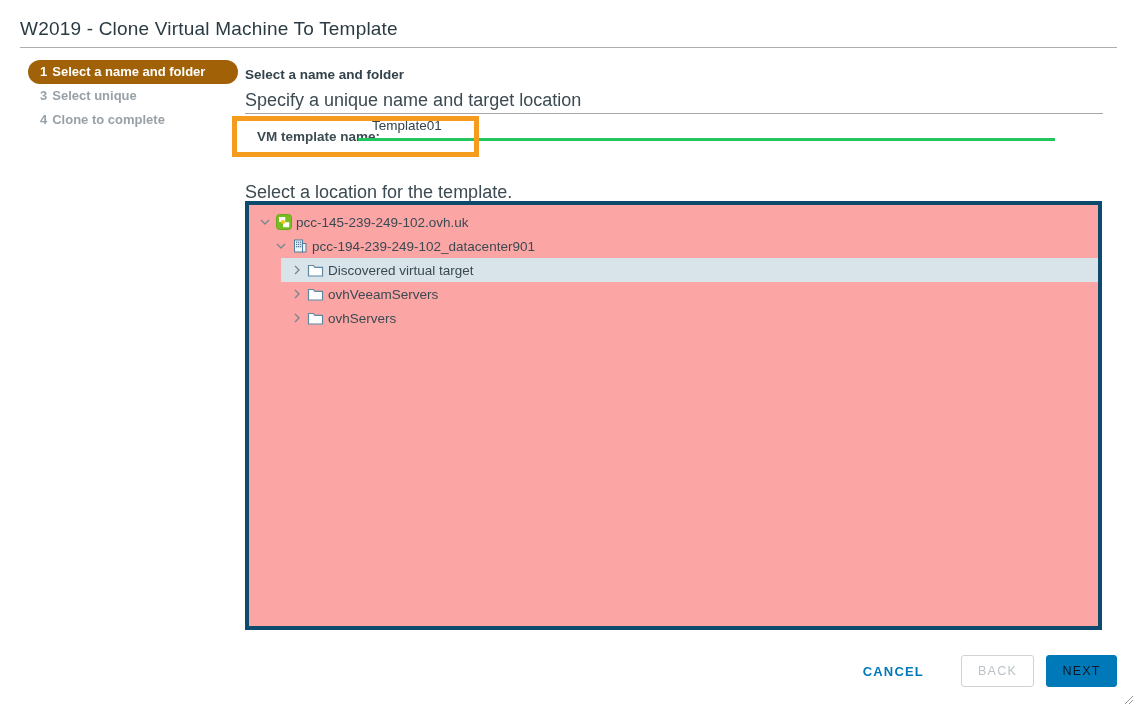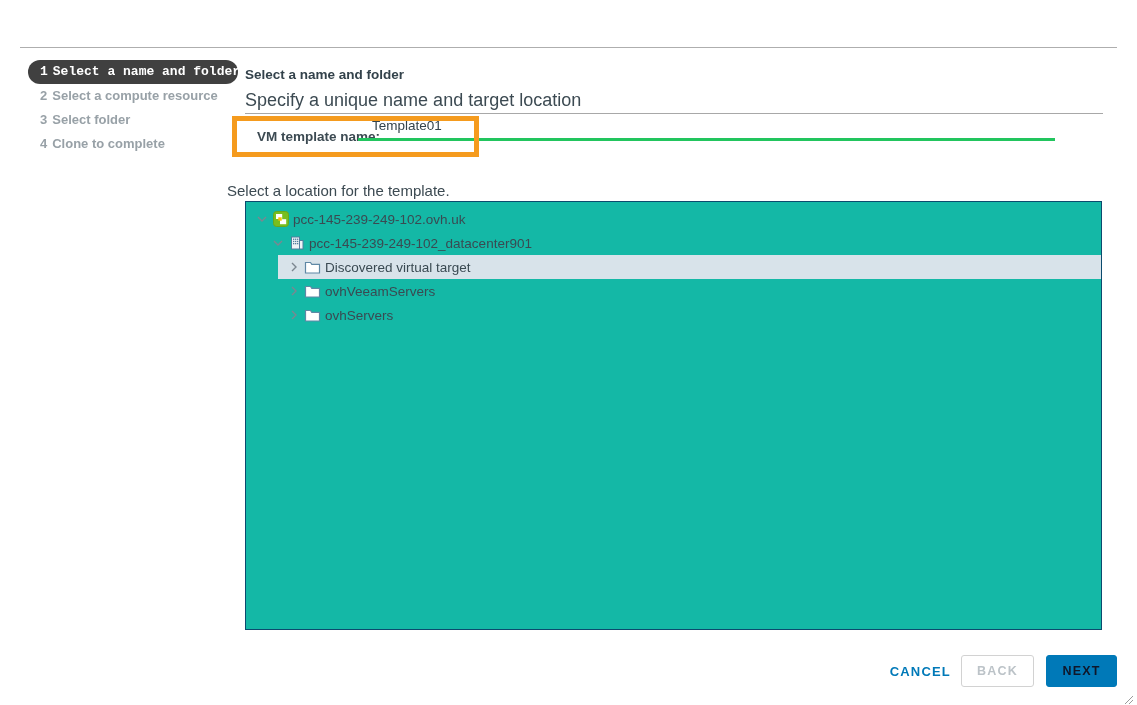--- a/index.html
+++ b/index.html
@@ -10,85 +10,83 @@
   
   .title { position:absolute; left:20px; top:18px; font-size:19px; font-weight:400;
            color:#2b3b44; letter-spacing:.2px; }
   .title-rule { position:absolute; left:20px; top:47px; width:1097px; height:0;
                 border-top:1px solid #aeaeae; }
 
   
   .steps { position:absolute; left:28px; top:60px; width:210px; }
   .step  { height:24px; line-height:24px; font-size:13px; font-weight:700;
            color:#98a1a7; white-space:nowrap; padding-left:12px; }
-  .step.active { background:#404040; color:#ffffff; border-radius:12px;font-family:Liberation Mono, monospace; }
+  .step.active { background:#a16207; color:#ffffff; border-radius:12px; }
   .step .num { margin-right:5px; }
 
   
   .heading    { position:absolute; left:245px; top:67px; font-size:13.5px; font-weight:700; color:#33424b; }
   .subheading { position:absolute; left:245px; top:90px; font-size:18px; color:#3c4a52; }
   .head-rule  { position:absolute; left:245px; top:113px; width:858px; height:0; border-top:1px solid #a8a8a8; }
 
   
   .name-label { position:absolute; left:257px; top:129px; font-size:13.5px; color:#3c4a52;font-weight:bold; }
   .name-input { position:absolute; left:358px; top:115px; width:697px; height:26px;
                 border:none; border-bottom:3px solid #22c55e; outline:none;
                 font-family:"Liberation Sans", sans-serif; font-size:13.5px; color:#33424b;
                 padding:0 0 2px 14px; background:transparent; }
 
   
   .annotation { position:absolute; left:232px; top:116px; width:247px; height:41px;
                 border:5px solid #f59b1e; pointer-events:none; z-index:6; }
 
   
-  .tree-caption { position:absolute; left:227px; top:182px; font-size:15px; color:#3c4a52; }
+  .tree-caption { position:absolute; left:245px; top:182px; font-size:18px; color:#3c4a52; }
   .tree-box { position:absolute; left:245px; top:201px; width:857px; height:429px;
-              border:1px solid #0c4a6e; background:#14b8a6; padding-top:5px; overflow:hidden; }
+              border:4px solid #0c4a6e; background:#fca5a5; padding-top:5px; overflow:hidden; }
   .tree-row { height:24px; display:flex; align-items:center; font-size:13.5px;
               color:#3a4a52; white-space:nowrap; cursor:default; }
   .tree-row .chev { width:16px; height:16px; display:inline-flex; align-items:center;
                     justify-content:center; flex:0 0 16px; }
   .tree-row .ticon { width:17px; height:16px; display:inline-flex; align-items:center;
                      justify-content:center; flex:0 0 17px; margin:0 4px 0 2px; }
   .lvl0 { padding-left:8px; }
   .lvl1 { padding-left:24px; }
   .lvl2 { padding-left:40px; }
   .tree-row.selected { margin-left:32px; padding-left:8px; background:#d8e3ea; }
 
   
   .footer { position:absolute; right:20px; top:655px; height:32px; display:flex;
             align-items:center; }
   .btn-link { border:none; background:transparent; color:#0079b8; font-size:13px;
-              font-weight:700; letter-spacing:1.2px; cursor:pointer; margin-right:10px;
+              font-weight:700; letter-spacing:1.2px; cursor:pointer; margin-right:37px;
               font-family:"Liberation Sans", sans-serif; }
-  .btn { height:32px; border-radius:3px; font-size:12.5px; font-weight:700;
+  .btn { height:32px; border-radius:3px; font-size:12.5px; font-weight:400;
          letter-spacing:1.2px; cursor:pointer; font-family:"Liberation Sans", sans-serif; }
   .btn-back { width:73px; background:#ffffff; border:1px solid #d2d2d2; color:#bcc3c8;
               margin-right:12px; cursor:default; }
   .btn-next { width:71px; background:#0079b8; border:1px solid #0079b8; color:#0f172a; }
 
   
   .grip { position:absolute; right:3px; bottom:2px; width:12px; height:12px; }
 </style>
 </head>
 <body>
 
 <div class="wizard">
 
+  <div class="title">W2019 - Clone Virtual Machine To Template</div>
   <div class="title-rule"></div>
 
   <div class="steps">
     <div class="step active">
       <span class="num">1</span><span>Select a name and folder</span>
     </div>
     <div class="step">
-      <span class="num">2</span><span>Select a compute resource</span>
-    </div>
-    <div class="step">
-      <span class="num">3</span><span>Select folder</span>
+      <span class="num">3</span><span>Select unique</span>
     </div>
     <div class="step">
       <span class="num">4</span><span>Clone to complete</span>
     </div>
   </div>
 
   <div class="heading">Select a name and folder</div>
   <div class="subheading">Specify a unique name and target location</div>
   <div class="head-rule"></div>
 
@@ -132,21 +130,21 @@
               <rect x="8" y="3.6" width="1.3" height="1.3"></rect>
             <rect x="4" y="5.8" width="1.3" height="1.3"></rect>
               <rect x="6" y="5.8" width="1.3" height="1.3"></rect>
               <rect x="8" y="5.8" width="1.3" height="1.3"></rect>
             <rect x="4" y="8" width="1.3" height="1.3"></rect>
               <rect x="6" y="8" width="1.3" height="1.3"></rect>
               <rect x="8" y="8" width="1.3" height="1.3"></rect>
           </g>
         </svg>
       </span>
-      <span>pcc-145-239-249-102_datacenter901</span>
+      <span>pcc-194-239-249-102_datacenter901</span>
     </div>
 
     <div class="tree-row lvl2 selected">
       <span class="chev">
         <svg width="12" height="12" viewBox="0 0 12 12">
             <path d="M4 2 l4 4 -4 4" fill="none" stroke="#7b8790" stroke-width="1.4"></path>
           </svg>
       </span>
       <span class="ticon">
         <svg width="17" height="15" viewBox="0 0 17 15">

